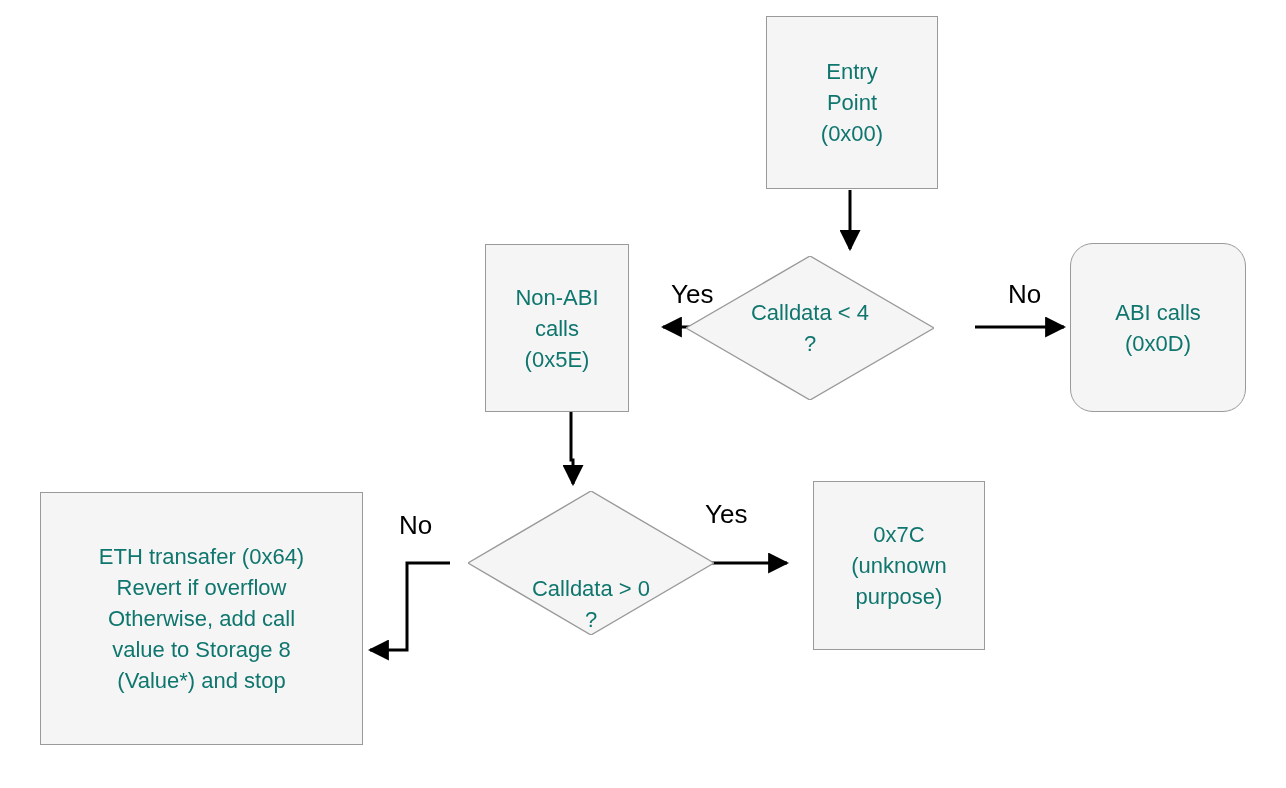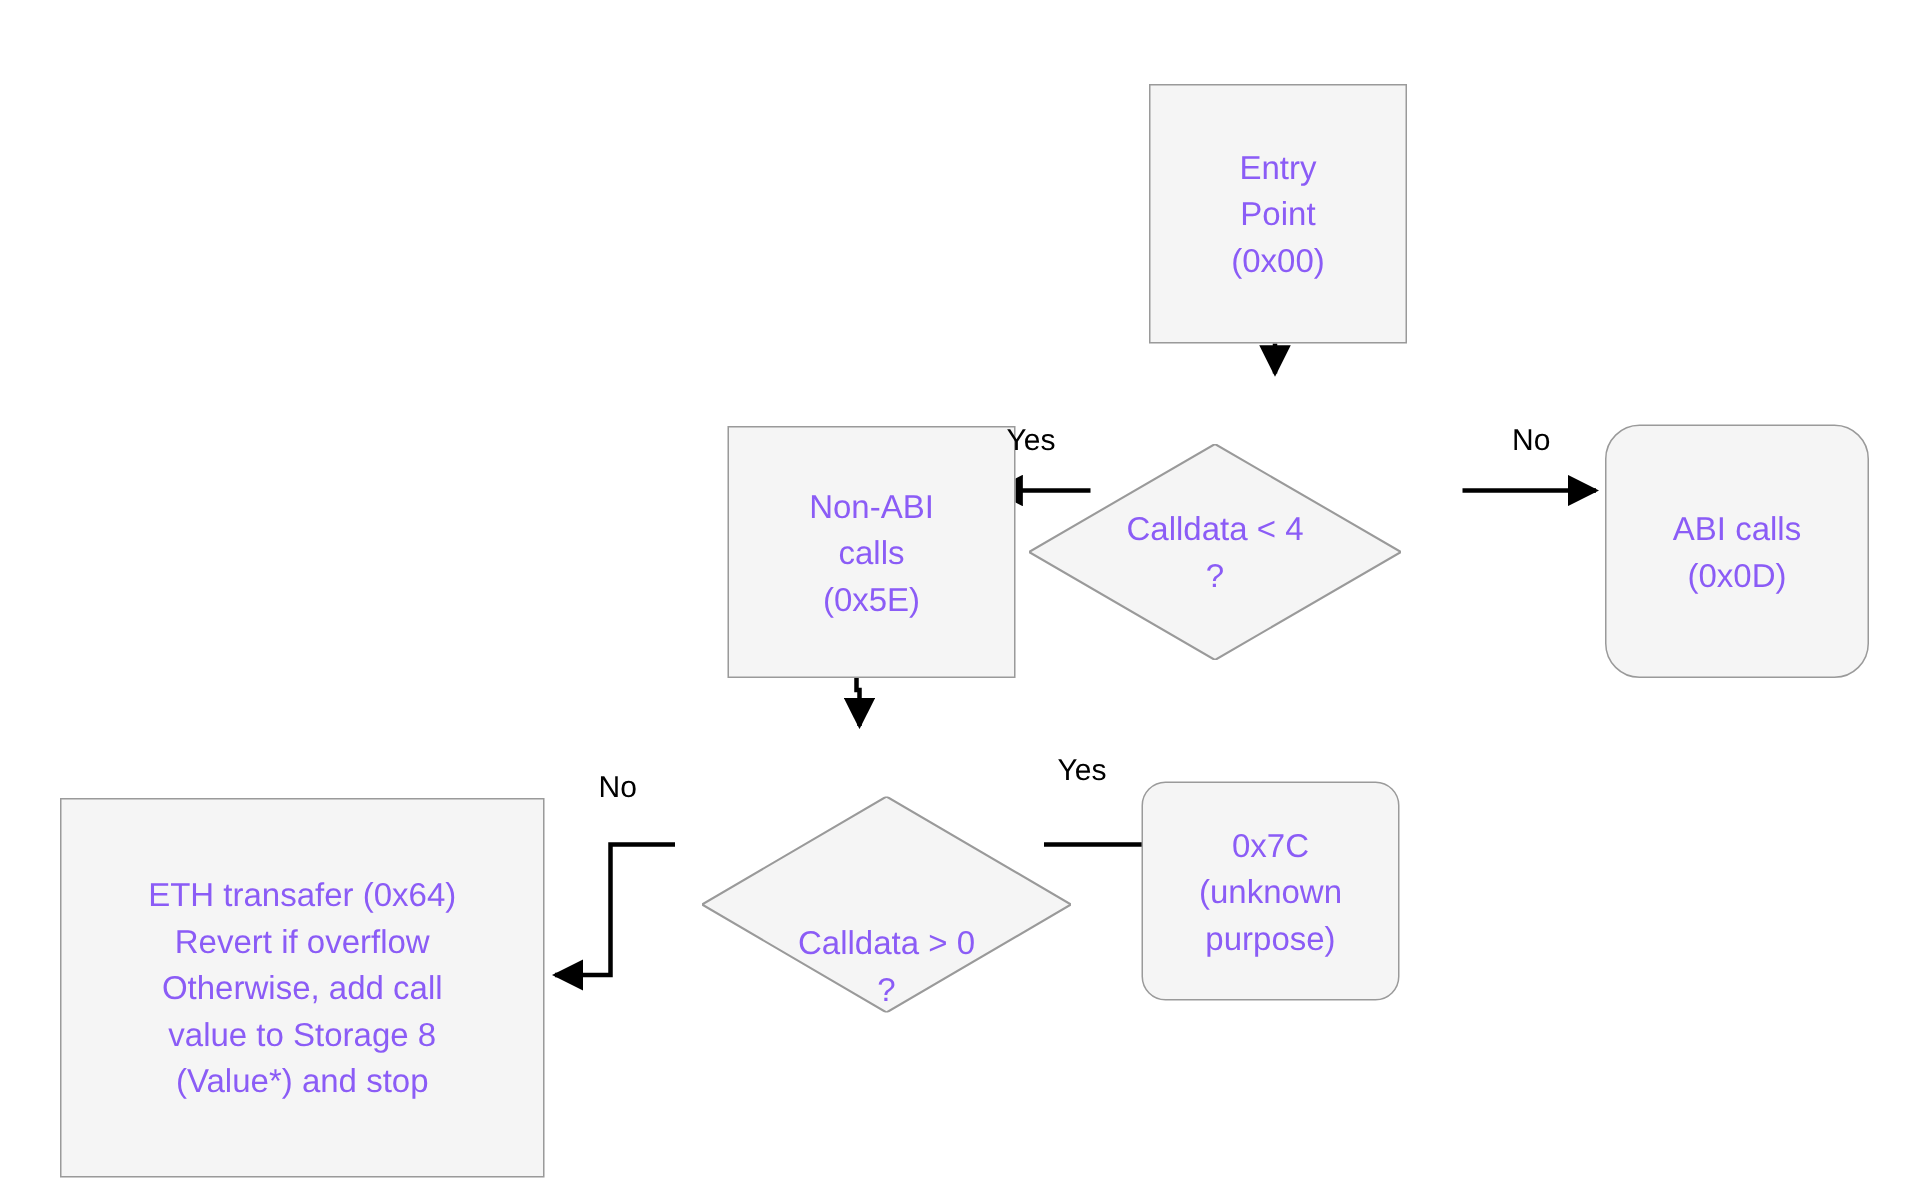--- a/index.html
+++ b/index.html
@@ -27,25 +27,24 @@
     height: 788px;
     pointer-events: none;
   }
   .node {
     position: absolute;
     box-sizing: border-box;
     display: flex;
     align-items: center;
     justify-content: center;
     text-align: center;
-    color: #8b5cf6;
+    color: #0f766e;
     font-size: 22px;
     line-height: 31px;
     white-space: pre-line;
-    margin-top: 40px;
   }
   .process {
     background: #f5f5f5;
     border: 1px solid #9a9a9a;
   }
   .decision {
     background: transparent;
     border: none;
   }
   .decision .dtext {
@@ -56,21 +55,21 @@
     position: absolute;
     left: 0;
     top: 0;
     width: 100%;
     height: 100%;
     z-index: 1;
   }
   .edge-label {
     position: absolute;
     color: #000000;
-    font-size: 20px;
+    font-size: 26px;
     line-height: 26px;
     white-space: nowrap;
   }
 </style>
 </head>
 <body>
 
 <div id="canvas">
 
   <svg id="edges" viewBox="0 0 1286 788" xmlns="http://www.w3.org/2000/svg">
@@ -104,21 +103,21 @@
       <path d="M 450 563 L 407 563 L 407 650 L 370 650" stroke="#000000" stroke-width="3" fill="none" stroke-linejoin="miter" marker-end="url(#arrow)"></path>
     </g>
   </svg>
 
   <div class="node process" style="left:766px; top:16px; width:172px; height:173px;">
     <span>Entry
 Point
 (0x00)</span>
   </div>
 
-  <div class="node process" style="left:485px; top:244px; width:192px; height:168px;">
+  <div class="node process" style="left:485px; top:244px; width:144px; height:168px;">
     <span>Non-ABI
 calls
 (0x5E)</span>
   </div>
 
   <div class="node decision" style="left:686px; top:256px; width:248px; height:144px;">
     <svg class="dshape" viewBox="0 0 248 144" preserveAspectRatio="none">
       <polygon points="124,0 248,72 124,144 0,72" fill="#f5f5f5" stroke="#9a9a9a" stroke-width="1.4" vector-effect="non-scaling-stroke"></polygon>
     </svg>
     <span class="dtext">Calldata &lt; 4
@@ -131,21 +130,21 @@
   </div>
 
   <div class="node decision" style="left:468px; top:491px; width:246px; height:144px;align-items:flex-end;">
     <svg class="dshape" viewBox="0 0 246 144" preserveAspectRatio="none">
       <polygon points="123,0 246,72 123,144 0,72" fill="#f5f5f5" stroke="#9a9a9a" stroke-width="1.4" vector-effect="non-scaling-stroke"></polygon>
     </svg>
     <span class="dtext">Calldata &gt; 0
 ?</span>
   </div>
 
-  <div class="node process" style="left:761px; top:481px; width:172px; height:146px;border-radius:16px;">
+  <div class="node process" style="left:813px; top:481px; width:172px; height:169px;">
     <span>0x7C
 (unknown
 purpose)</span>
   </div>
 
   <div class="node process" style="left:40px; top:492px; width:323px; height:253px;">
     <span>ETH transafer (0x64)
 Revert if overflow
 Otherwise, add call
 value to Storage 8

